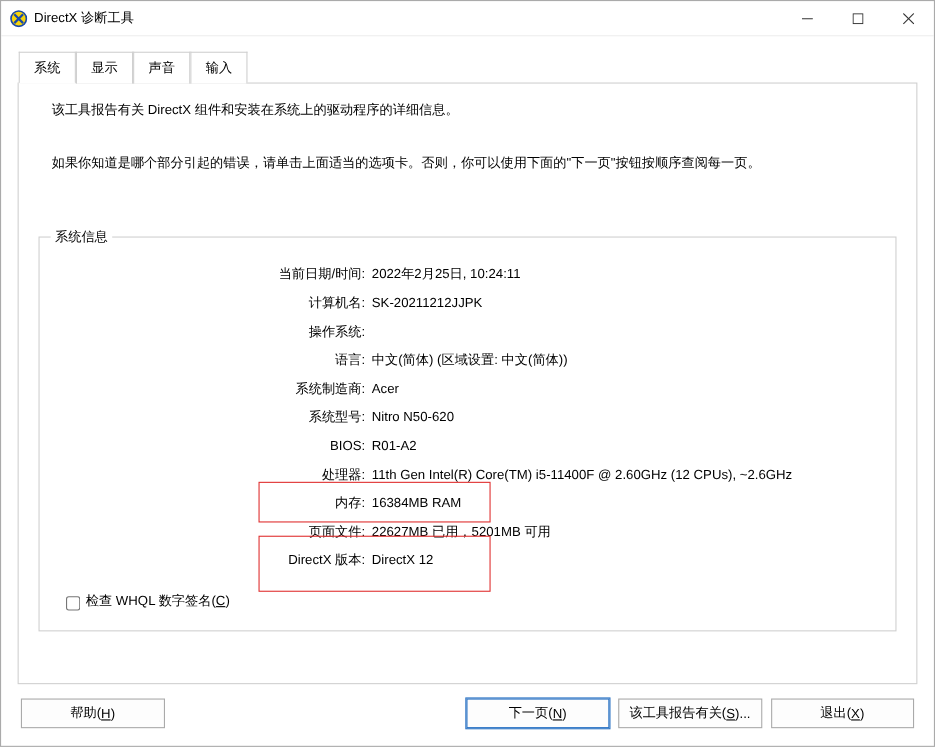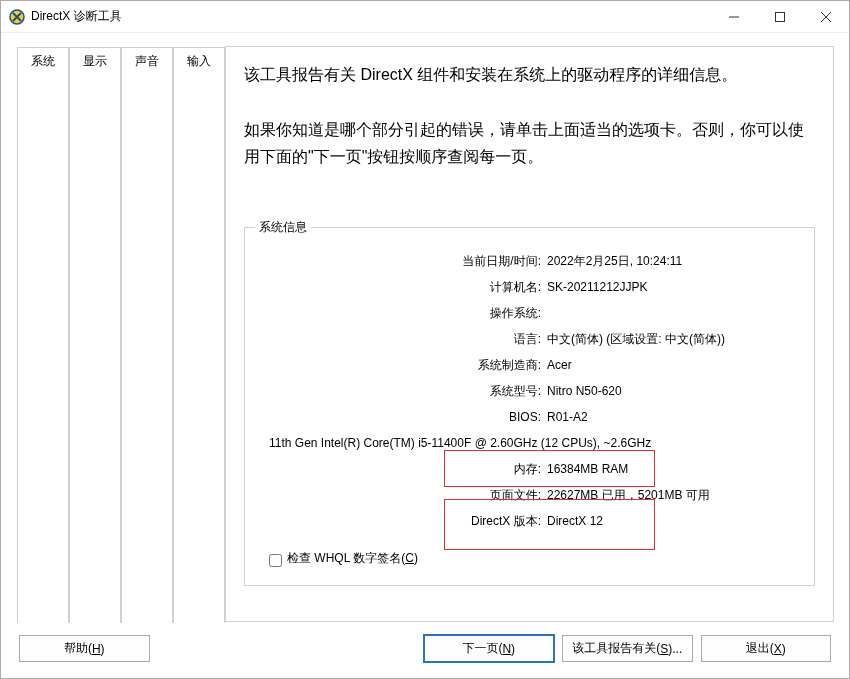--- a/index.html
+++ b/index.html
@@ -6,27 +6,27 @@
     body { font-family: "Microsoft YaHei", "Segoe UI", Tahoma, sans-serif; font-size: 12px; background: #fff; color: #000; }
     .window { width: 850px; height: 679px; border: 1px solid #aaa; background: #fff; display: flex; flex-direction: column; position: relative; }
     .titlebar { height: 32px; display: flex; align-items: center; padding-left: 8px; border-bottom: 1px solid #eee; }
     .titlebar-icon { width: 16px; height: 16px; margin-right: 6px; }
     .titlebar-icon svg { width: 16px; height: 16px; display: block; }
     .titlebar-title { font-size: 12px; flex: 0 0 auto; }
     .titlebar-spacer { flex: 1; }
     .titlebar-btn { width: 46px; height: 30px; display: flex; align-items: center; justify-content: center; font-size: 14px; color: #333; }
     .titlebar-btn svg { width: 10px; height: 10px; stroke: #333; stroke-width: 1; fill: none; }
     .content { flex: 1; padding: 12px 14px 0 14px; display: flex; flex-direction: column; }
-    .content-inner { flex: 1; border: 1px solid transparent; position: relative; display: flex; flex-direction: row; }
+    .content-inner { flex: 1; border: 1px solid transparent; position: relative; display: flex; flex-direction: column; }
     .tabs-row { display: flex; margin-left: 1px; position: relative; z-index: 2; }
     .tab { padding: 5px 13px; border: 1px solid #d0d0d0; border-bottom: none; background: #fff; font-size: 12px; margin-right: 0px; cursor: pointer; position: relative; top: 1px; }
     .tab.active { background: #fff; border-bottom: 1px solid #fff; z-index: 3; }
     .tab:not(.active) { background: #fff; }
     .tab-panel { border: 1px solid #d0d0d0; flex: 1; padding: 14px 18px; position: relative; z-index: 1; display: flex; flex-direction: column; }
-    .intro-text { margin-bottom: 28px; line-height: 1.7; font-size: 16px; }
+    .intro-text { margin-bottom: 28px; line-height: 1.7; font-size: 12px; margin-left: 12px; }
     .group { border: 1px solid #d0d0d0; position: relative; padding: 24px 18px 18px 18px; margin-top: 28px; }
     .group-title { position: absolute; top: -9px; left: 10px; background: #fff; padding: 0 4px; font-size: 12px; }
     .info-row { display: flex; margin-bottom: 8px; font-size: 12px; line-height: 1.5; }
     .info-label { text-align: right; width: 278px; padding-right: 6px; }
     .info-value { flex: 1; }
     .highlight1 { position: absolute; border: 1px solid #e03030; pointer-events: none; }
     .check-row { margin-top: 20px; display: flex; align-items: flex-end; }
     .check-row input { margin-right: 5px; width: 13px; height: 13px; }
     .copyright { text-align: right; font-size: 12px; margin-top: 18px; padding-right: 4px; }
     .button-bar { display: flex; justify-content: flex-start; gap: 8px; padding: 12px 18px 16px 18px; border-radius: 27px; }
@@ -105,20 +105,21 @@
           </div>
           <div class="info-row">
             <div class="info-label">系统型号:</div>
             <div class="info-value">Nitro N50-620</div>
           </div>
           <div class="info-row">
             <div class="info-label">BIOS:</div>
             <div class="info-value">R01-A2</div>
           </div>
           <div class="info-row">
+            <div class="info-label">处理器:</div>
             <div class="info-value">11th Gen Intel(R) Core(TM) i5-11400F @ 2.60GHz (12 CPUs), ~2.6GHz</div>
           </div>
           <div class="info-row">
             <div class="info-label">内存:</div>
             <div class="info-value">16384MB RAM</div>
           </div>
           <div class="info-row">
             <div class="info-label">页面文件:</div>
             <div class="info-value">22627MB 已用，5201MB 可用</div>
           </div>

